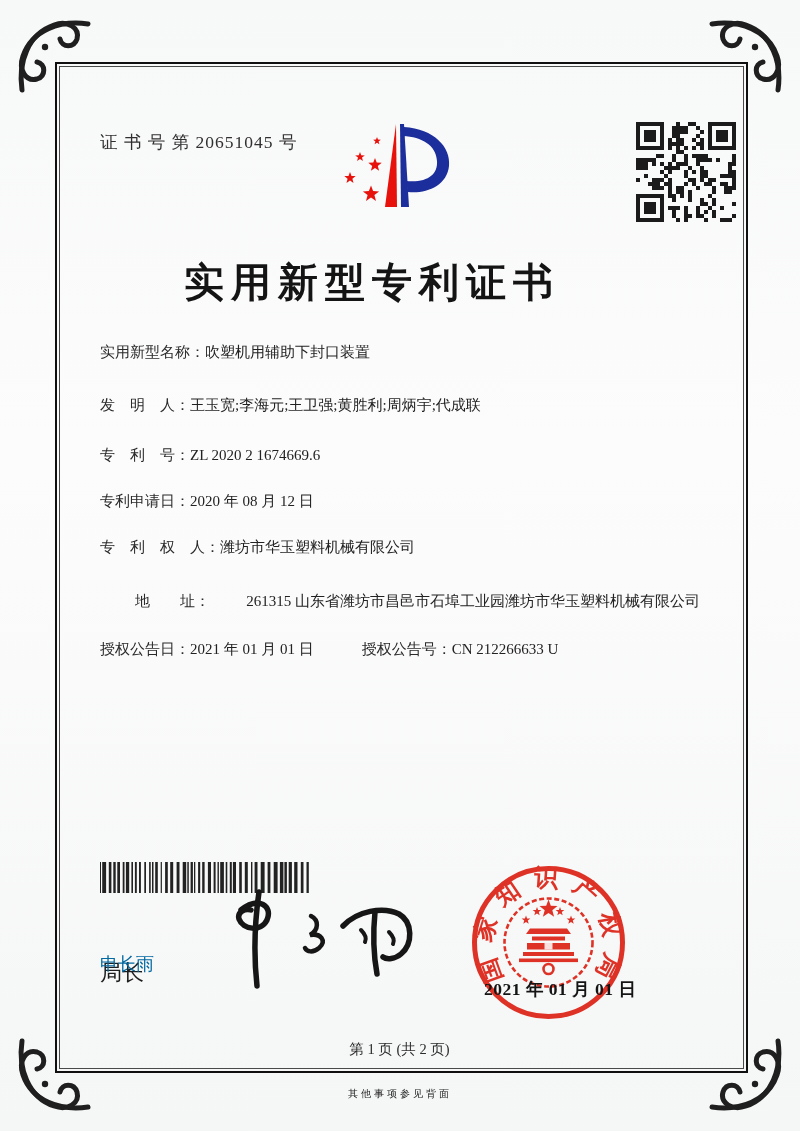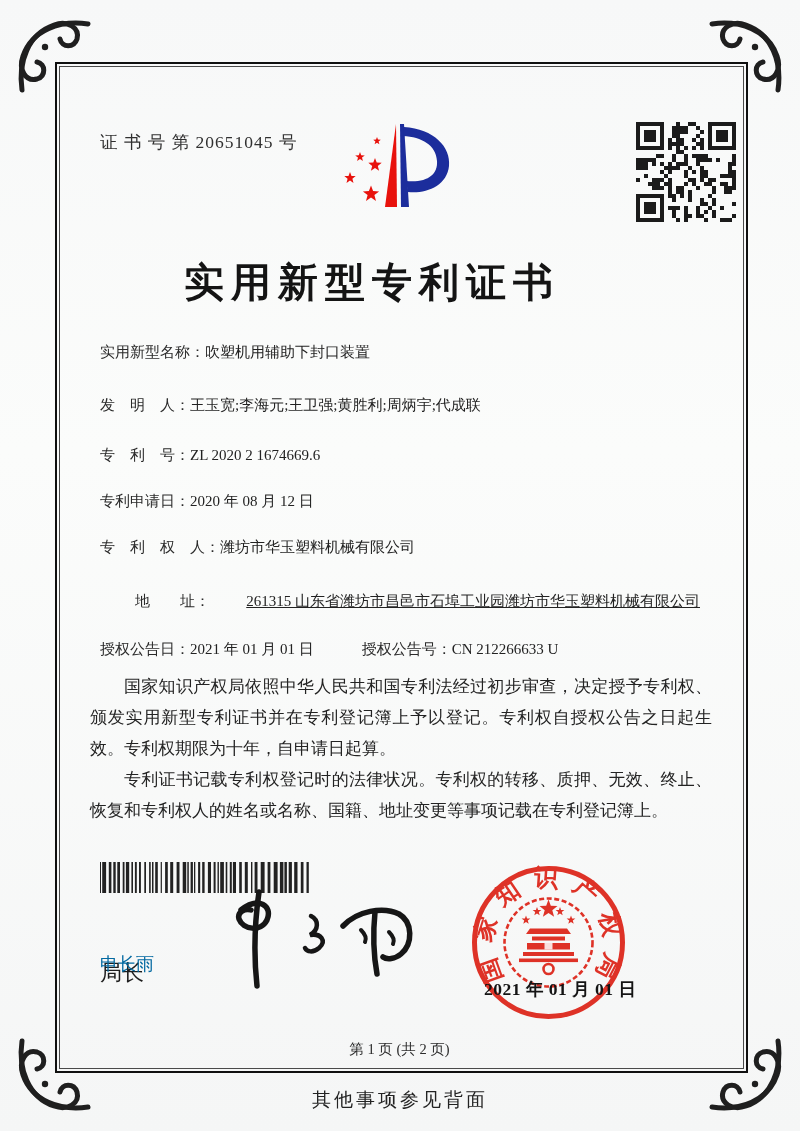--- a/index.html
+++ b/index.html
@@ -20,36 +20,36 @@
   .c-br{left:708px;top:1037px;transform:scale(-1,-1);}
   .cert-no{position:absolute;left:100px;top:130px;font-size:17.5px;letter-spacing:1px;color:#303030;}
   .logo{position:absolute;left:338px;top:113px;width:142px;height:116px;}
   .qr{position:absolute;left:636px;top:122px;width:100px;height:100px;}
   .title{position:absolute;left:0;top:243px;width:720px;margin:12px;text-align:center;
          font-size:40px;font-weight:700;letter-spacing:7px;color:#141414;}
   .row{position:absolute;left:100px;font-size:15px;white-space:nowrap;color:#2a2a2a;text-align:right;}
   .row .val{color:#222;}
   .row-addr{white-space:normal;width:600px;line-height:33px;}
   .row-addr .lbl{vertical-align:top;}
-  .row-addr .val{display:inline-block;width:490px;vertical-align:top;text-decoration:underline;}
+  .row-addr .val{display:inline-block;width:490px;vertical-align:top;}
   .row-grant .pair2{margin-left:48px;}
   .paras{position:absolute;left:90px;top:671px;width:622px;font-size:17px;line-height:31px;
          text-align:justify;color:#232323;}
   .paras p{margin:0;text-indent:2em;}
   .barcode{position:absolute;left:100px;top:862px;width:210px;height:31px;}
   .signer-title{position:absolute;left:100px;top:916px;font-size:22px;color:#1d1d1d;
       font-family:"Liberation Sans","DejaVu Sans",sans-serif;margin-top:42px;}
   .signer-name{position:absolute;left:100px;top:952px;font-size:18px;color:#0369a1;
       font-family:"Liberation Sans","DejaVu Sans",sans-serif;}
   .signature{position:absolute;left:215px;top:886px;width:210px;height:108px;}
   .seal{position:absolute;left:470px;top:864px;width:157px;height:157px;opacity:.93;}
   .seal-date{position:absolute;left:484px;top:977px;width:200px;font-size:17.5px;font-weight:700;
       letter-spacing:.5px;color:#141414;z-index:6;}
   .page-num{position:absolute;left:55px;top:1040px;width:689px;text-align:center;font-size:14.5px;color:#2c2c2c;}
-  .back-note{position:absolute;left:0;top:1087px;width:800px;text-align:center;font-size:19px;
+  .back-note{position:absolute;left:0;top:1087px;width:800px;text-align:center;font-size:10px;
       letter-spacing:3px;color:#232323;}
 </style>
 </head>
 <body>
 
 <div class="page">
 
   <div class="corner c-tl">
     <svg viewBox="0 0 78 78" fill="none" stroke="#1f1f1f" stroke-width="5" stroke-linecap="round">
       <path d="M74,8 C46,4 18,14 9,40 C4,54 12,66 23,63 C32,60 32,48 23,46"></path>
@@ -393,24 +393,20 @@
   <div class="row" style="top:538px">
     <span class="lbl">专　利　权　人：</span><span class="val">潍坊市华玉塑料机械有限公司</span>
   </div>
   <div class="row row-addr" style="top:585px">
     <span class="lbl">地　　址：</span><span class="val">261315 山东省潍坊市昌邑市石埠工业园潍坊市华玉塑料机械有限公司</span>
   </div>
   <div class="row row-grant" style="top:640px">
     <span class="lbl">授权公告日：</span><span class="val">2021 年 01 月 01 日</span><span class="lbl pair2">授权公告号：</span><span class="val">CN 212266633 U</span>
   </div>
 
-  <div class="paras">
-    <p>国家知识产权局依照中华人民共和国专利法经过初步审查，决定授予专利权、颁发实用新型专利证书并在专利登记簿上予以登记。专利权自授权公告之日起生效。专利权期限为十年，自申请日起算。</p>
-    <p>专利证书记载专利权登记时的法律状况。专利权的转移、质押、无效、终止、恢复和专利权人的姓名或名称、国籍、地址变更等事项记载在专利登记簿上。</p>
-  </div>
 
   <svg class="barcode" id="barcodesvg" viewBox="0 0 210 31">
       <rect x="0.0" y="0" width="1.0" height="31" fill="#222"></rect>
       <rect x="2.2" y="0" width="3.9" height="31" fill="#222"></rect>
       <rect x="8.8" y="0" width="2.6" height="31" fill="#222"></rect>
       <rect x="13.3" y="0" width="2.4" height="31" fill="#222"></rect>
       <rect x="17.3" y="0" width="2.7" height="31" fill="#222"></rect>
       <rect x="22.7" y="0" width="1.8" height="31" fill="#222"></rect>
       <rect x="25.9" y="0" width="3.3" height="31" fill="#222"></rect>
       <rect x="31.4" y="0" width="1.6" height="31" fill="#222"></rect>

